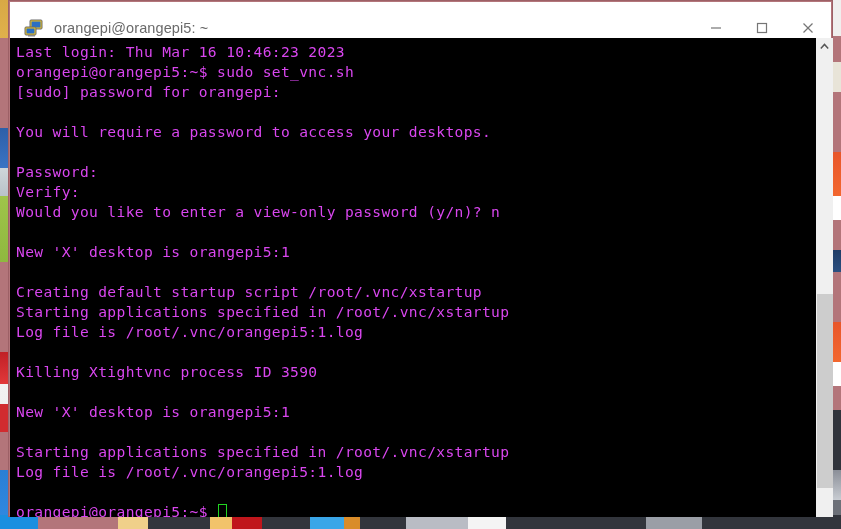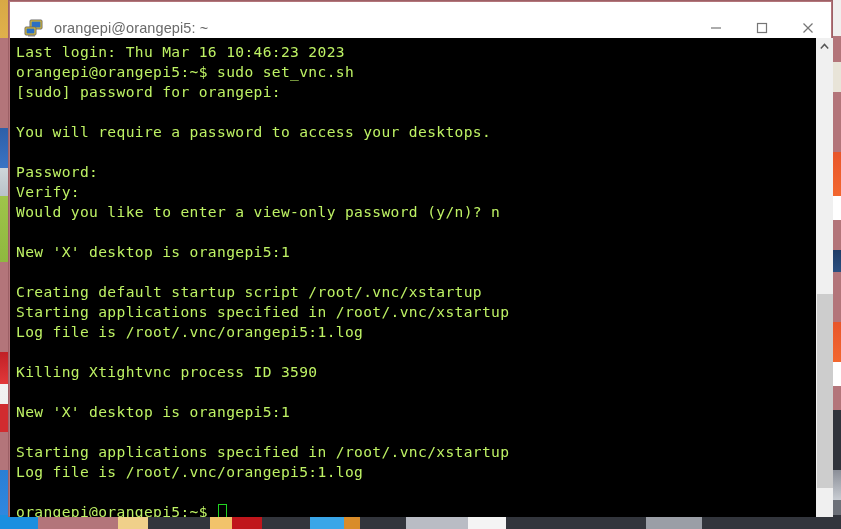--- a/index.html
+++ b/index.html
@@ -145,21 +145,21 @@
     position: relative;
     background: #000000;
     overflow: hidden;
     padding: 4px 0 0 6px;
     box-sizing: border-box;
   }
   #termlines {
     font-family: "DejaVu Sans Mono", "Liberation Mono", monospace;
     font-size: 14.6px;
     line-height: 20px;
-    color: #bef264;
+    color: #d946ef;
     white-space: pre;
     letter-spacing: 0.35px;
   }
   .tline { height: 20px; }
   .prompt-line { position: relative; text-decoration: underline; }
   #cursor {
     display: inline-block;
     width: 9px;
     height: 16px;
     border: 1.5px solid #21d421;

